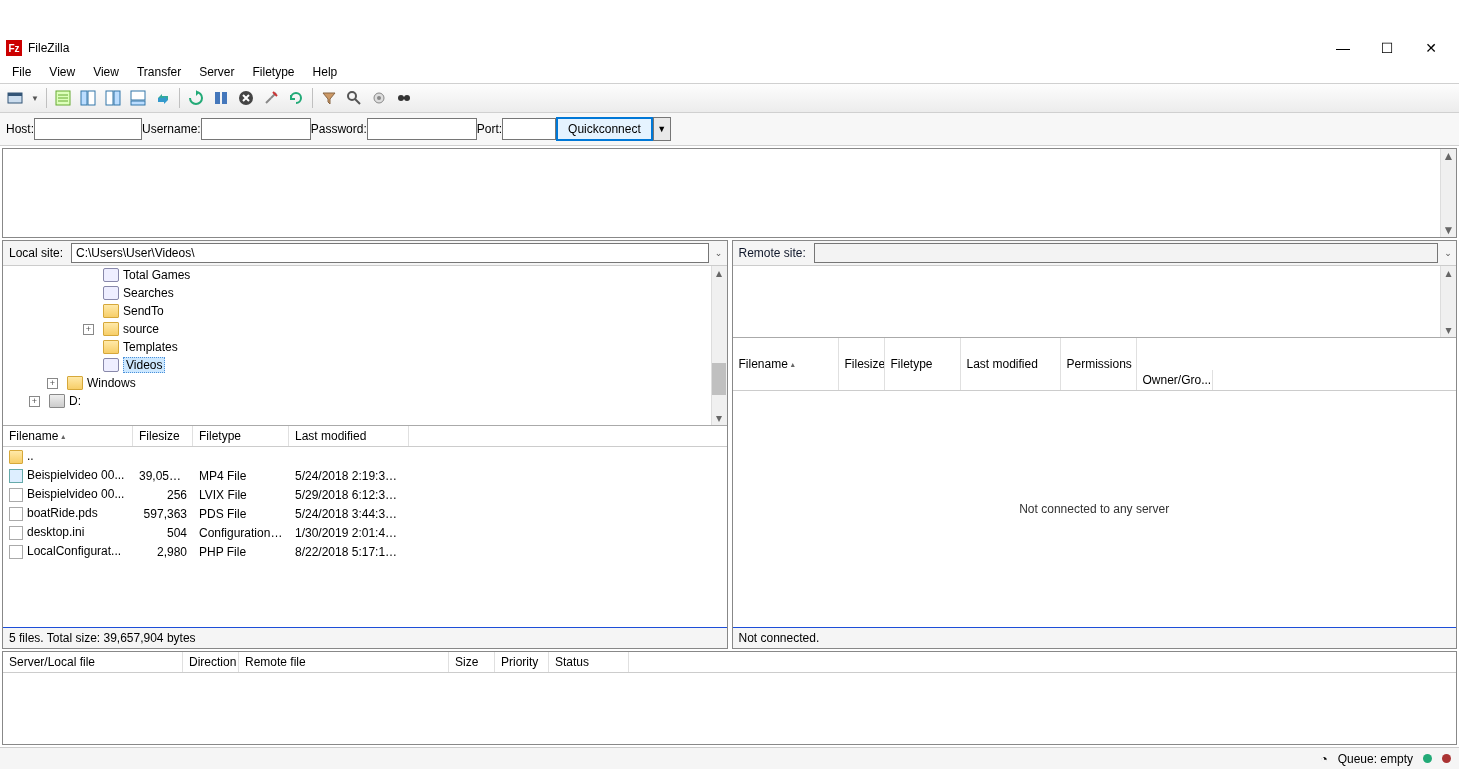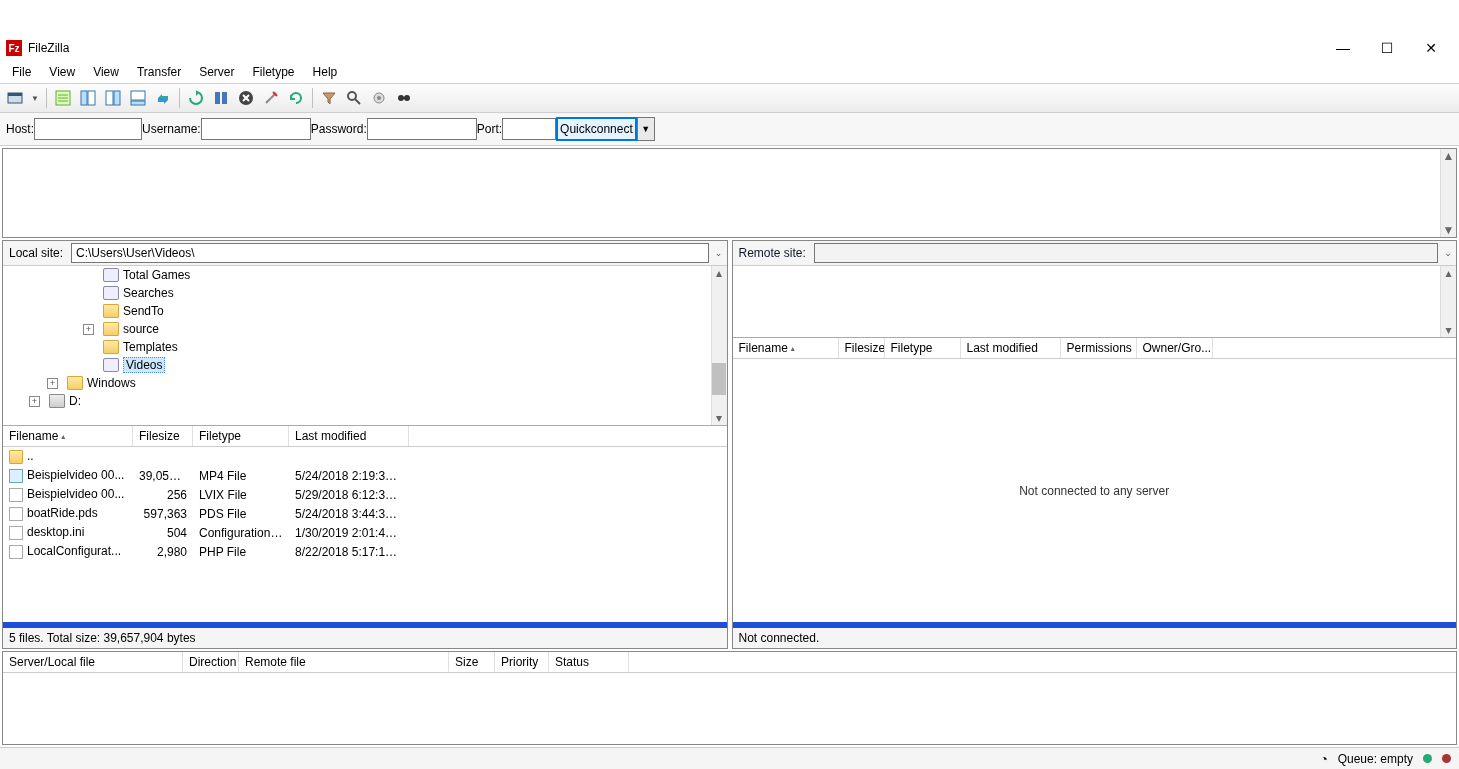--- a/index.html
+++ b/index.html
@@ -14,21 +14,21 @@
 .toolbar { display: flex; align-items: center; padding: 3px 4px; background: linear-gradient(#fdfdfd,#ececec); border-top: 1px solid #d0d0d0; border-bottom: 1px solid #d0d0d0; gap: 3px; }
 .toolbar .tb-btn { width: 22px; height: 22px; display: flex; align-items: center; justify-content: center; border: 1px solid transparent; }
 .toolbar .sep { width: 1px; height: 20px; background: #c0c0c0; margin: 0 2px; }
 .quickbar { display: flex; align-items: center; padding: 4px 6px; background: #f7f7f7; border-bottom: 1px solid #d0d0d0; }
 .quickbar label { white-space: nowrap; }
 .quickbar input { border: 1px solid #767676; padding: 2px 4px; height: 22px; }
 .quickbar .host-input { width: 108px; }
 .quickbar .user-input { width: 110px; }
 .quickbar .pass-input { width: 110px; }
 .quickbar .port-input { width: 54px; }
-.quickbar button.qc { border: 2px solid #0078d7; background: #e5f3ff; padding: 2px 2px; height: 24px; }
+.quickbar button.qc { border: 2px solid #0078d7; background: #e5f3ff; padding: 2px 10px; height: 24px; }
 .quickbar .qc-drop { width: 18px; height: 24px; border: 1px solid #767676; background: #e9e9e9; display: flex; align-items: center; justify-content: center; font-size: 9px; }
 .log-pane { flex: 0 0 90px; border: 1px solid #888; margin: 2px; background: #fff; position: relative; }
 .log-pane .sb { position: absolute; right: 0; top: 0; bottom: 0; width: 16px; background: #f0f0f0; border-left: 1px solid #ddd; display:flex; flex-direction:column; justify-content:space-between; align-items:center; font-size:9px; color:#666; }
 .main-split { flex: 1; display: flex; gap: 4px; padding: 0 2px; min-height: 0; }
 .pane { flex: 1; display: flex; flex-direction: column; border: 1px solid #888; min-width: 0; }
 .path-row { display: flex; align-items: center; border-bottom: 1px solid #ccc; background: #f5f5f5; }
 .path-row label { padding: 3px 6px; white-space: nowrap; }
 .path-row .path-input { flex: 1; border: 1px solid #767676; margin: 2px 2px; padding: 2px 4px; height: 20px; }
 .path-row .path-drop { width: 16px; text-align: center; font-size: 9px; color: #555; }
 .path-row.disabled label { color: #0f172a; }
@@ -45,21 +45,21 @@
 .ico-drive { background: linear-gradient(#eee,#ccc); border: 1px solid #888; border-radius: 1px; }
 .tree-item.selected .tlabel { background: #cde8ff; border: 1px dotted #4a90d9; padding: 0 2px; }
 .list-hdr { display: flex; background: #fff; border-bottom: 1px solid #ccc; }
 .list-hdr .col { padding: 3px 6px; border-right: 1px solid #e0e0e0; overflow: hidden; text-overflow: ellipsis; white-space: nowrap; display:flex; align-items:center; gap:3px; }
 .file-list { flex: 1; overflow: auto; background: #fff; }
 .file-row { display: flex; height: 19px; align-items: center; }
 .file-row .cell { padding: 0 6px; overflow: hidden; text-overflow: ellipsis; white-space: nowrap; }
 .file-row .ficon { width: 14px; height: 14px; margin-right: 4px; display: inline-block; vertical-align: middle; }
 .ico-file { background: #fff; border: 1px solid #aaa; }
 .ico-mp4 { background: #def; border: 1px solid #6aa; }
-.status-strip { padding: 3px 6px; background: #f5f5f5; border-top: 6px solid #1d4ed8; }
+.status-strip { padding: 3px 6px; background: #f5f5f5; border-top: 1px solid #1d4ed8; }
 .remote-empty { flex: 1; display: flex; flex-direction: column; }
 .remote-msg { flex: 1; display: flex; align-items: center; justify-content: center; color: #333; }
 .queue { border: 1px solid #888; margin: 2px; display: flex; flex-direction: column; flex: 0 0 94px; }
 .queue .list-hdr { border-bottom: 1px solid #ccc; }
 .queue-body { flex: 1; background: #fff; }
 .tabs { display: flex; border-top: 1px solid #ccc; background: #f5f5f5; }
 .tabs .tab { padding: 3px 12px; border: 1px solid #ccc; border-bottom: none; background: #fdfdfd; margin-right: -1px; }
 .tabs .tab.active { font-weight: bold; background: #fff; }
 .statusbar { display: flex; align-items: center; justify-content: flex-end; padding: 2px 8px; gap: 10px; border-top: 1px solid #ccc; background: #f5f5f5; height: 22px; }
 .statusbar .dot { width: 9px; height: 9px; border-radius: 50%; }
@@ -337,21 +337,21 @@
         </div>
         <div class="col" style="width: 76px;">
           <span>Filetype</span>
         </div>
         <div class="col" style="width: 100px;">
           <span>Last modified</span>
         </div>
         <div class="col" style="width: 76px;">
           <span>Permissions</span>
         </div>
-        <div class="col" style="width: 76px;">
+        <div class="col" style="width: 76px; margin-top: 32px;">
           <span>Owner/Gro...</span>
         </div>
       </div>
     <div class="remote-empty">
       <div class="remote-msg">Not connected to any server</div>
     </div>
     <div class="status-strip">Not connected.</div>
   </div>
 
 </div>

